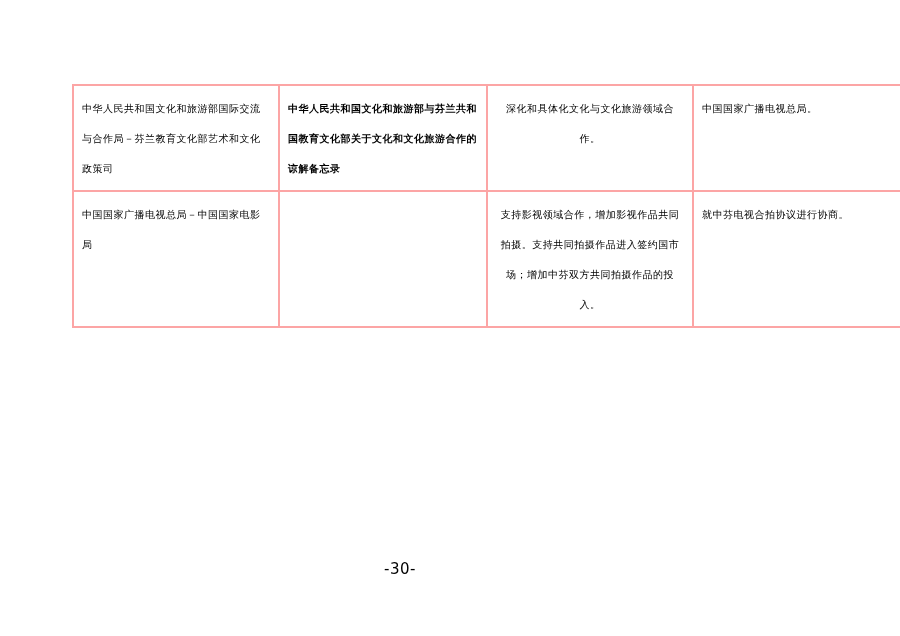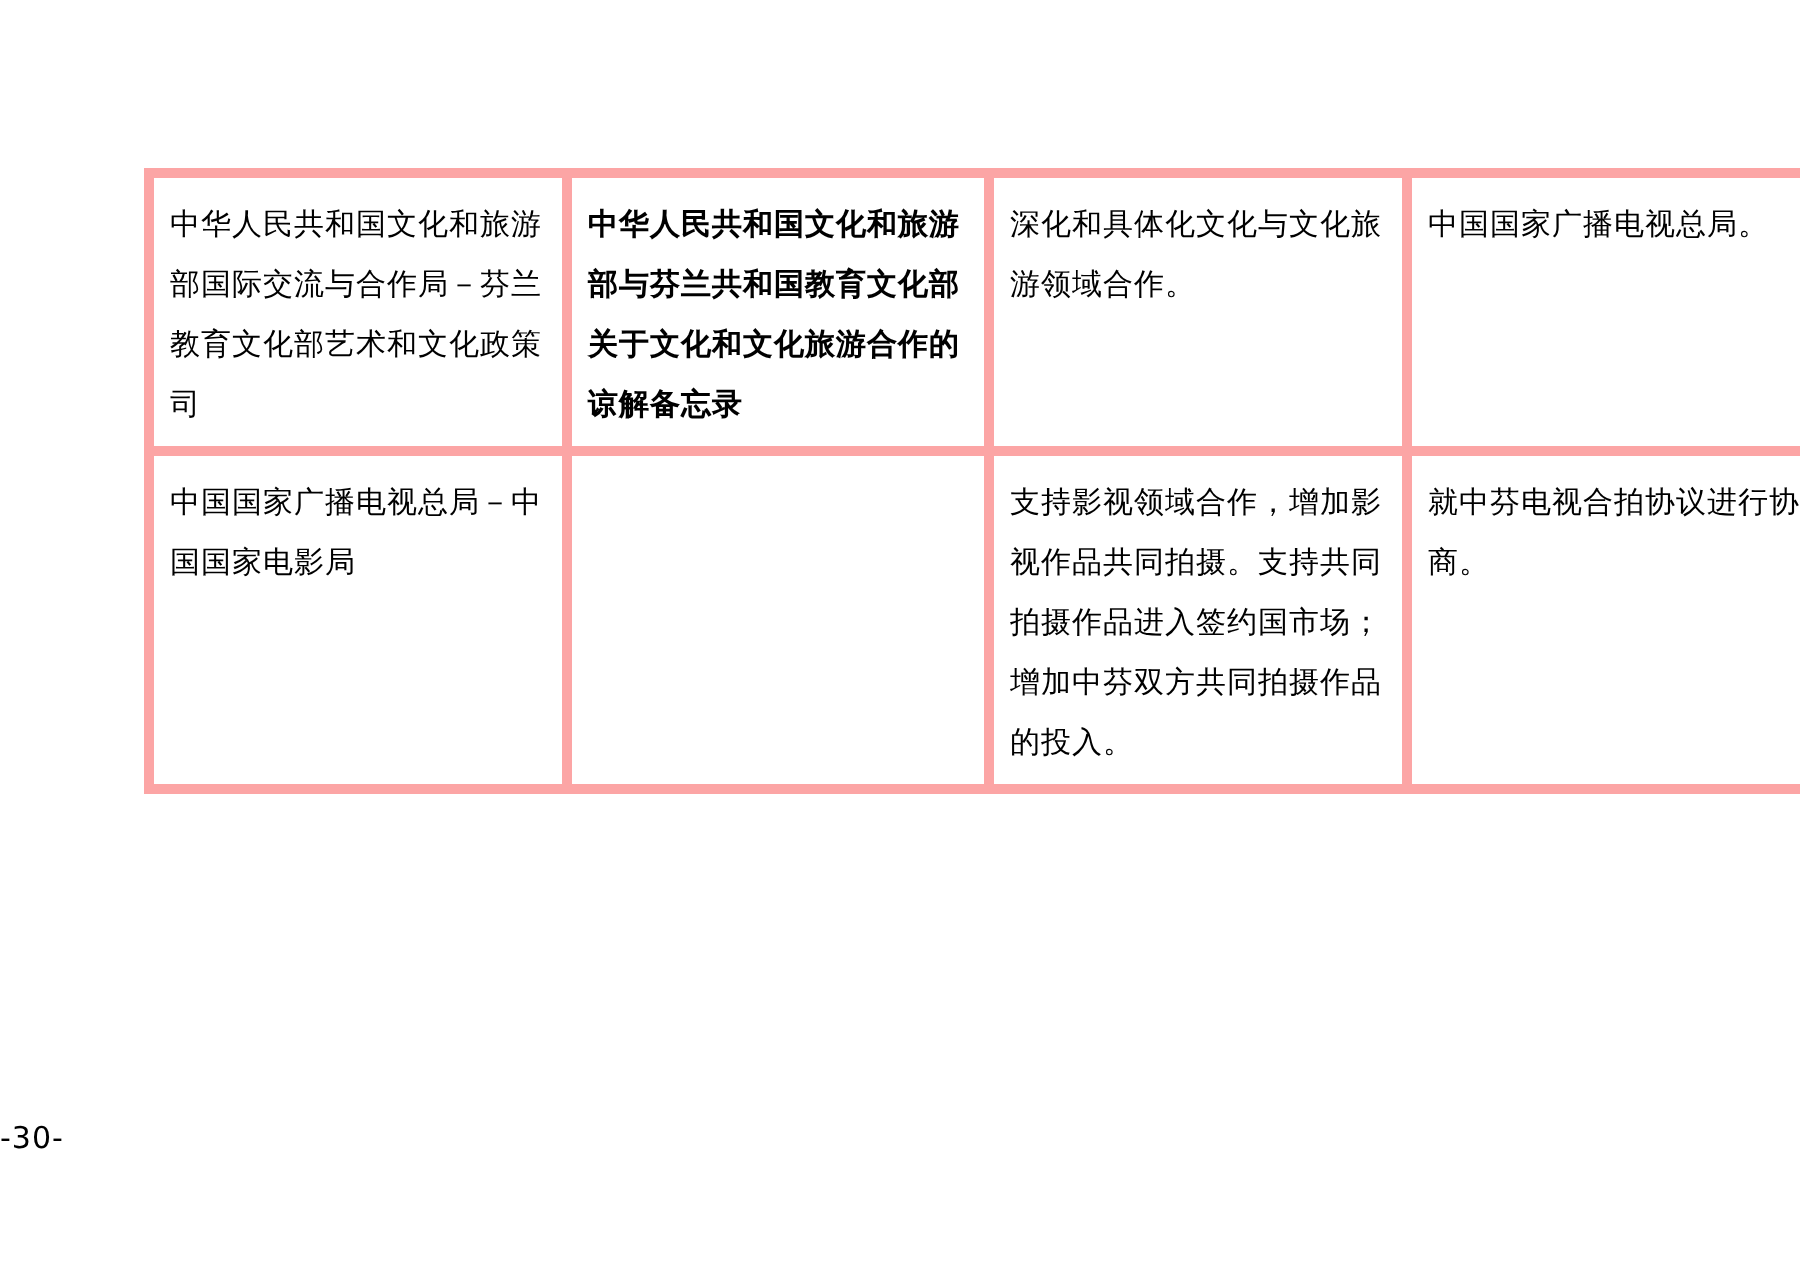--- a/index.html
+++ b/index.html
@@ -25,43 +25,43 @@
   }
   .doc-table {
     position: absolute;
     left: 72px;
     top: 84px;
     width: 756px;
     border-collapse: collapse;
     table-layout: fixed;
   }
   .doc-table td {
-    border: 5px solid #fca5a5;
+    border: 2px solid #fca5a5;
     vertical-align: top;
     padding: 8px 8px 6px 8px;
-    font-size: 15px;
+    font-size: 10px;
     line-height: 30px;
     letter-spacing: 0.5px;
     font-family: "DejaVu Sans", "Liberation Sans", sans-serif;
   }
   .col1 { width: 188px; }
   .col2 { width: 190px; font-weight: bold; }
-  .col3 { width: 188px; }
+  .col3 { width: 188px; text-align: center; }
   .col4 { width: 190px; }
   .cell-text {
     display: block;
     white-space: pre-wrap;
     word-break: break-all;
   }
   .page-number {
     position: absolute;
     left: 0;
     top: 560px;
     width: 800px;
-    text-align: left;
+    text-align: center;
     font-size: 15px;
     font-family: "DejaVu Sans", "Liberation Sans", sans-serif;
     letter-spacing: 0.5px;
   }
 </style>
 </head>
 <body>
 
 <div class="page">
 

